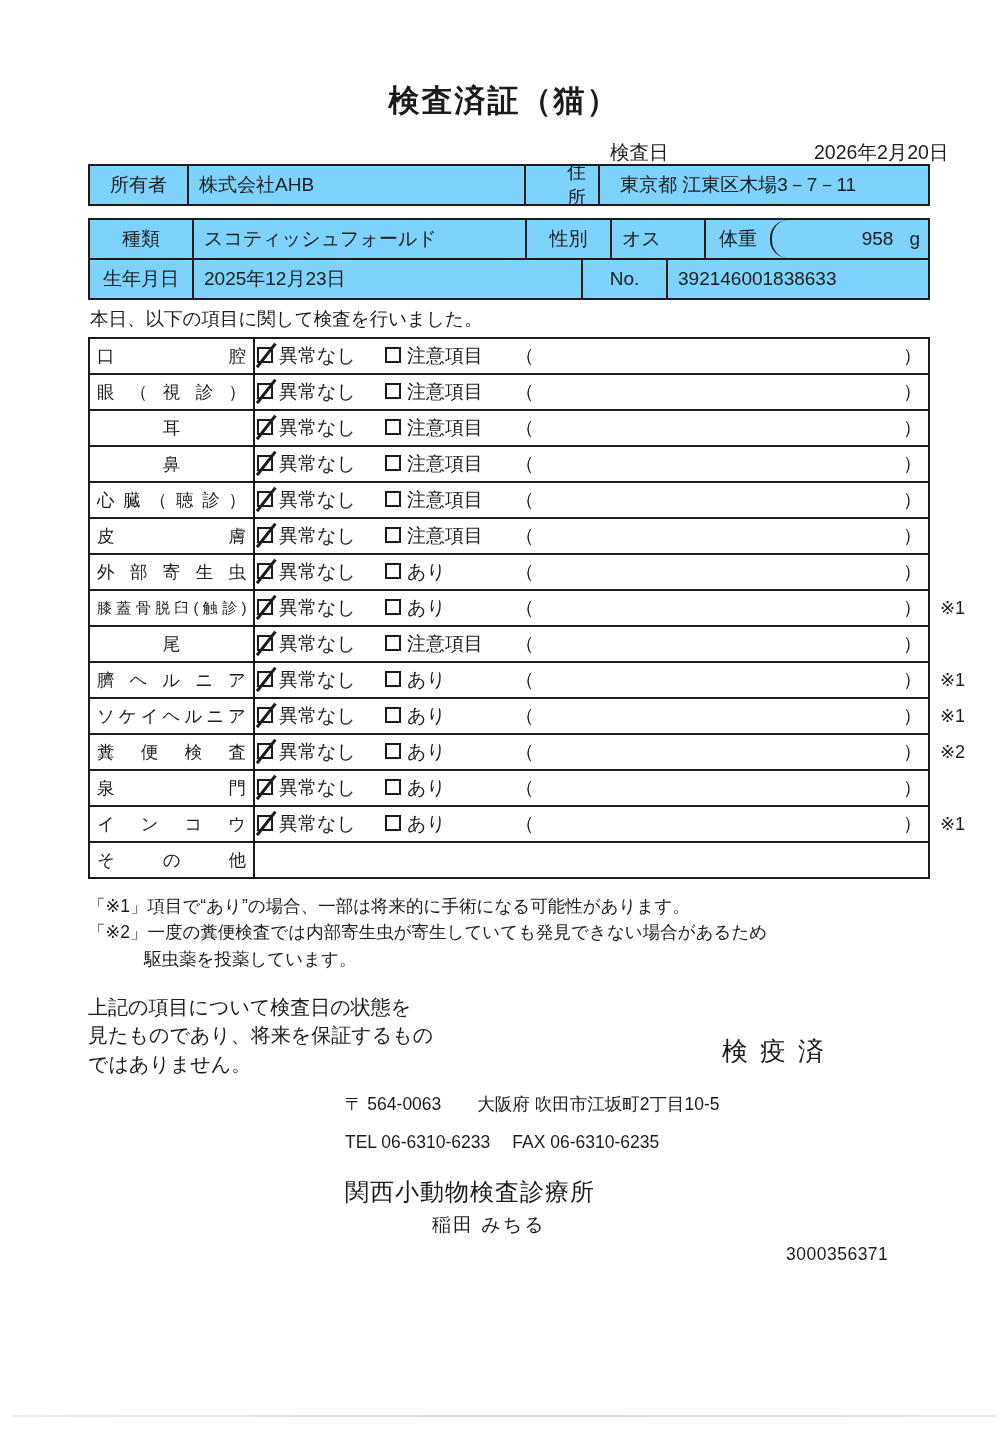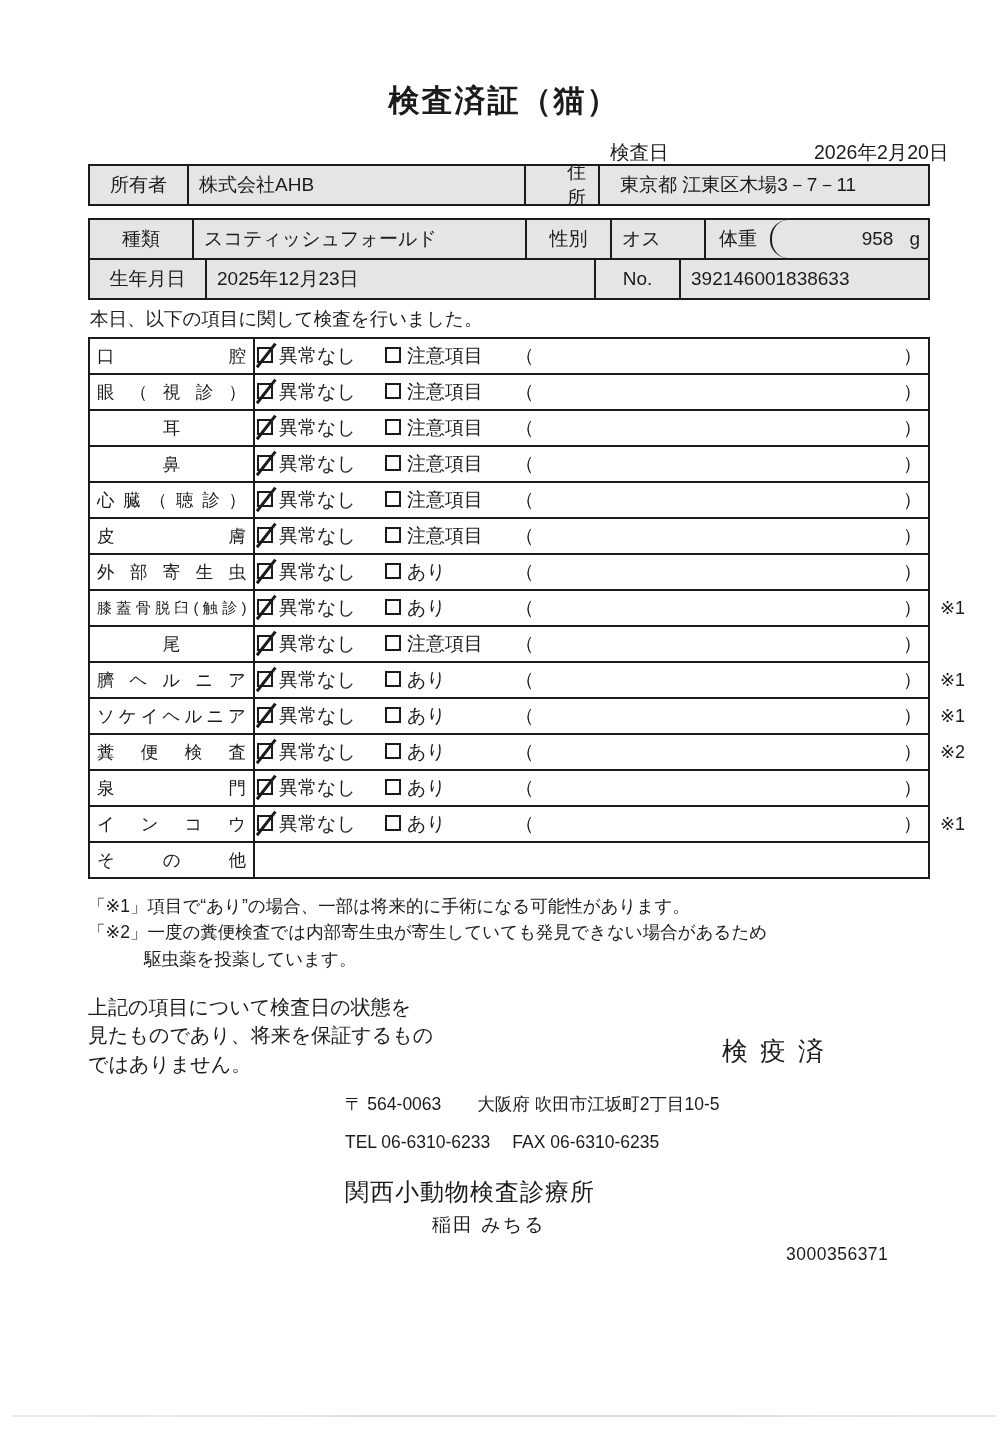--- a/index.html
+++ b/index.html
@@ -6,21 +6,21 @@
   .page{position:relative;width:1008px;height:1433px;background:#fff;overflow:hidden;
         font-family:"Liberation Sans","DejaVu Sans",sans-serif;color:#1b1b1b;}
 
   .title{position:absolute;top:80px;left:0;width:100%;text-align:center;
          font-size:31px;font-weight:bold;letter-spacing:2px;}
 
   .date-label{position:absolute;top:139px;left:610px;font-size:19.5px;}
   .date-value{position:absolute;top:139px;left:814px;font-size:19.5px;}
 
   .t{position:absolute;left:88px;width:842px;box-sizing:border-box;}
-  .trow{display:flex;height:42px;border:2px solid #1b1b1b;box-sizing:border-box;background:#e5e5e5;}
+  .trow{display:flex;height:42px;border:2px solid #1b1b1b;box-sizing:border-box;background:#7dd3fc;}
   .trow + .trow{margin-top:-2px;}
   .cell{box-sizing:border-box;font-size:19px;display:flex;align-items:center;overflow:hidden;}
   .cell + .cell{border-left:2px solid #1b1b1b;}
   .cell.lab{justify-content:center;}
   .cell.val{padding-left:10px;}
   .cell.num{justify-content:flex-end;padding-right:8px;border-radius:18px;}
   .unit{margin-left:16px;}
 
   .intro{position:absolute;top:306px;left:90px;font-size:18.5px;}
 
@@ -87,21 +87,21 @@
       <div class="cell val" style="width:333px;">スコティッシュフォールド</div>
       <div class="cell lab" style="width:85px;">性別</div>
       <div class="cell val" style="width:94px;">オス</div>
       <div class="cell lab" style="width:66px;">体重</div>
       <div class="cell num" style="flex:1;">
         <span>958</span>
         <span class="unit">g</span>
       </div>
     </div>
     <div class="trow">
-      <div class="cell lab" style="width:115px;">生年月日</div>
+      <div class="cell lab" style="width:102px;">生年月日</div>
       <div class="cell val" style="width:389px;">2025年12月23日</div>
       <div class="cell lab" style="width:85px;">No.</div>
       <div class="cell val" style="flex:1;">392146001838633</div>
     </div>
   </div>
 
   <div class="intro">本日、以下の項目に関して検査を行いました。</div>
 
   <div class="checklist">
       <div class="crow">

